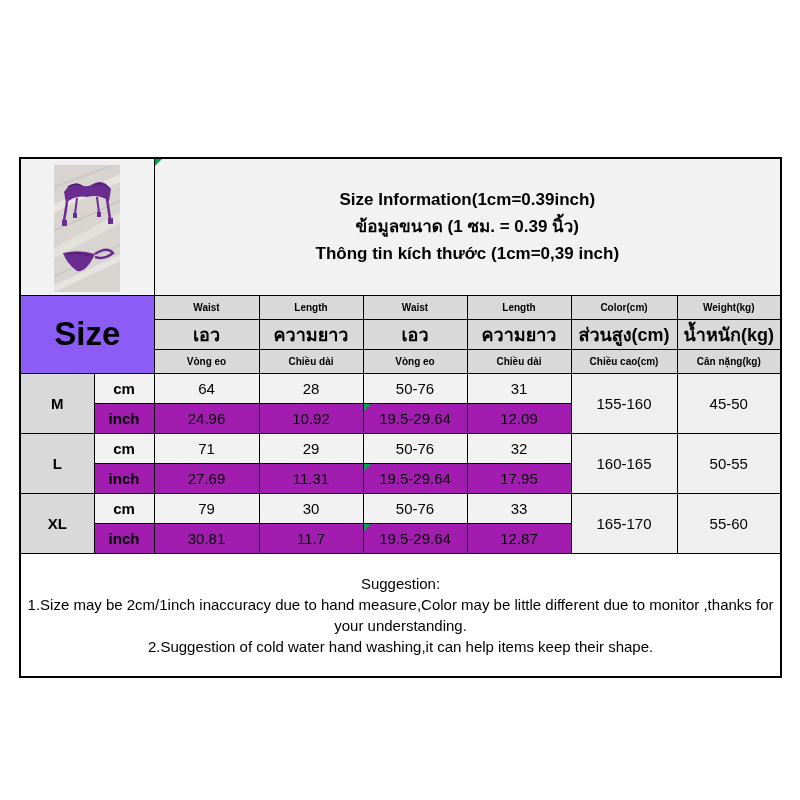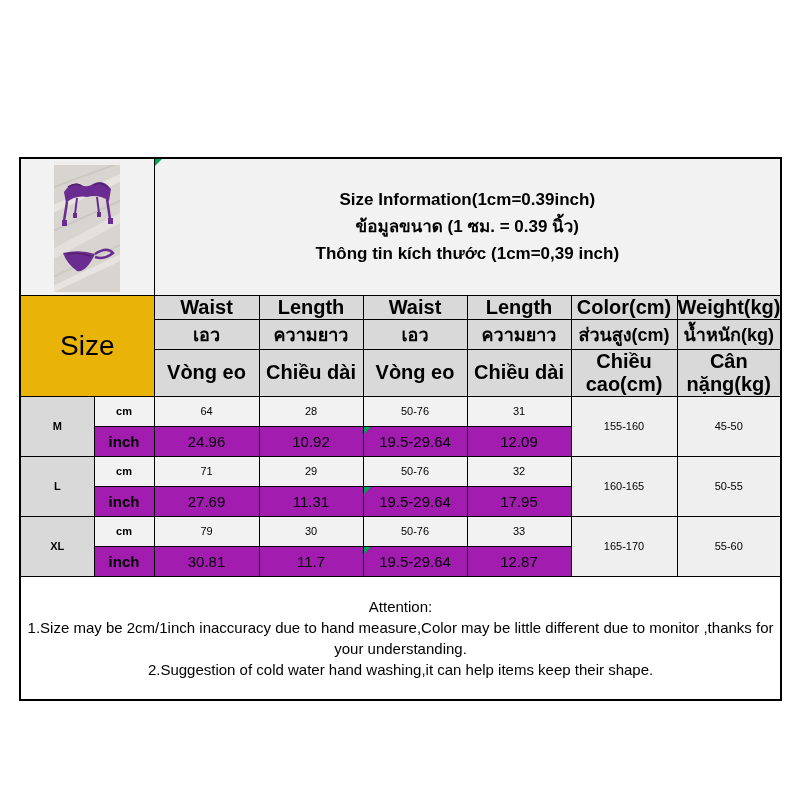--- a/index.html
+++ b/index.html
@@ -37,31 +37,31 @@
   td.title-cell {
     background: #f2f2f2;
     font-weight: bold;
     font-size: 17px;
     line-height: 27px;
   }
   
   td.hdr {
     background: #d9d9d9;
     font-weight: bold;
-    font-size: 20px;
+    font-size: 10px;
     height: 24px;
   }
   td.hdr-th { font-size: 18px; }
   td.size-head {
-    background: #eab308;
-    font-weight: normal;
-    font-size: 28px;
-  }
-  
-  tr.cm-row td { background: #f2f2f2; height: 30px; font-size: 11px; }
+    background: #8b5cf6;
+    font-weight: bold;
+    font-size: 33px;
+  }
+  
+  tr.cm-row td { background: #f2f2f2; height: 30px; font-size: 15px; }
   tr.inch-row td { background: #a21caf; height: 30px; font-size: 15px; }
   td.size-cell {
     background: #d9d9d9 !important;
     font-weight: bold;
     font-size: 16px;
   }
   td.unit-cell { font-weight: bold; font-size: 15px; }
   td.merged-cell {
     background: #efefef !important;
     font-size: 15px;
@@ -222,20 +222,20 @@
     <tr class="inch-row">
       <td class="unit-cell">inch</td>
       <td>30.81</td>
       <td>11.7</td>
       <td><span class="corner-marker"></span><span>19.5-29.64</span></td>
       <td>12.87</td>
     </tr>
 
     <tr>
       <td class="attention-cell" colspan="8">
-        <div>Attention:</div>
+        <div>Suggestion:</div>
         <div>1.Size may be 2cm/1inch inaccuracy due to hand measure,Color may be little different due to monitor ,thanks for your understanding.</div>
         <div>2.Suggestion of cold water hand washing,it can help items keep their shape.</div>
       </td>
     </tr>
   </tbody>
     </table>
 </div>
 
 </body></html>

